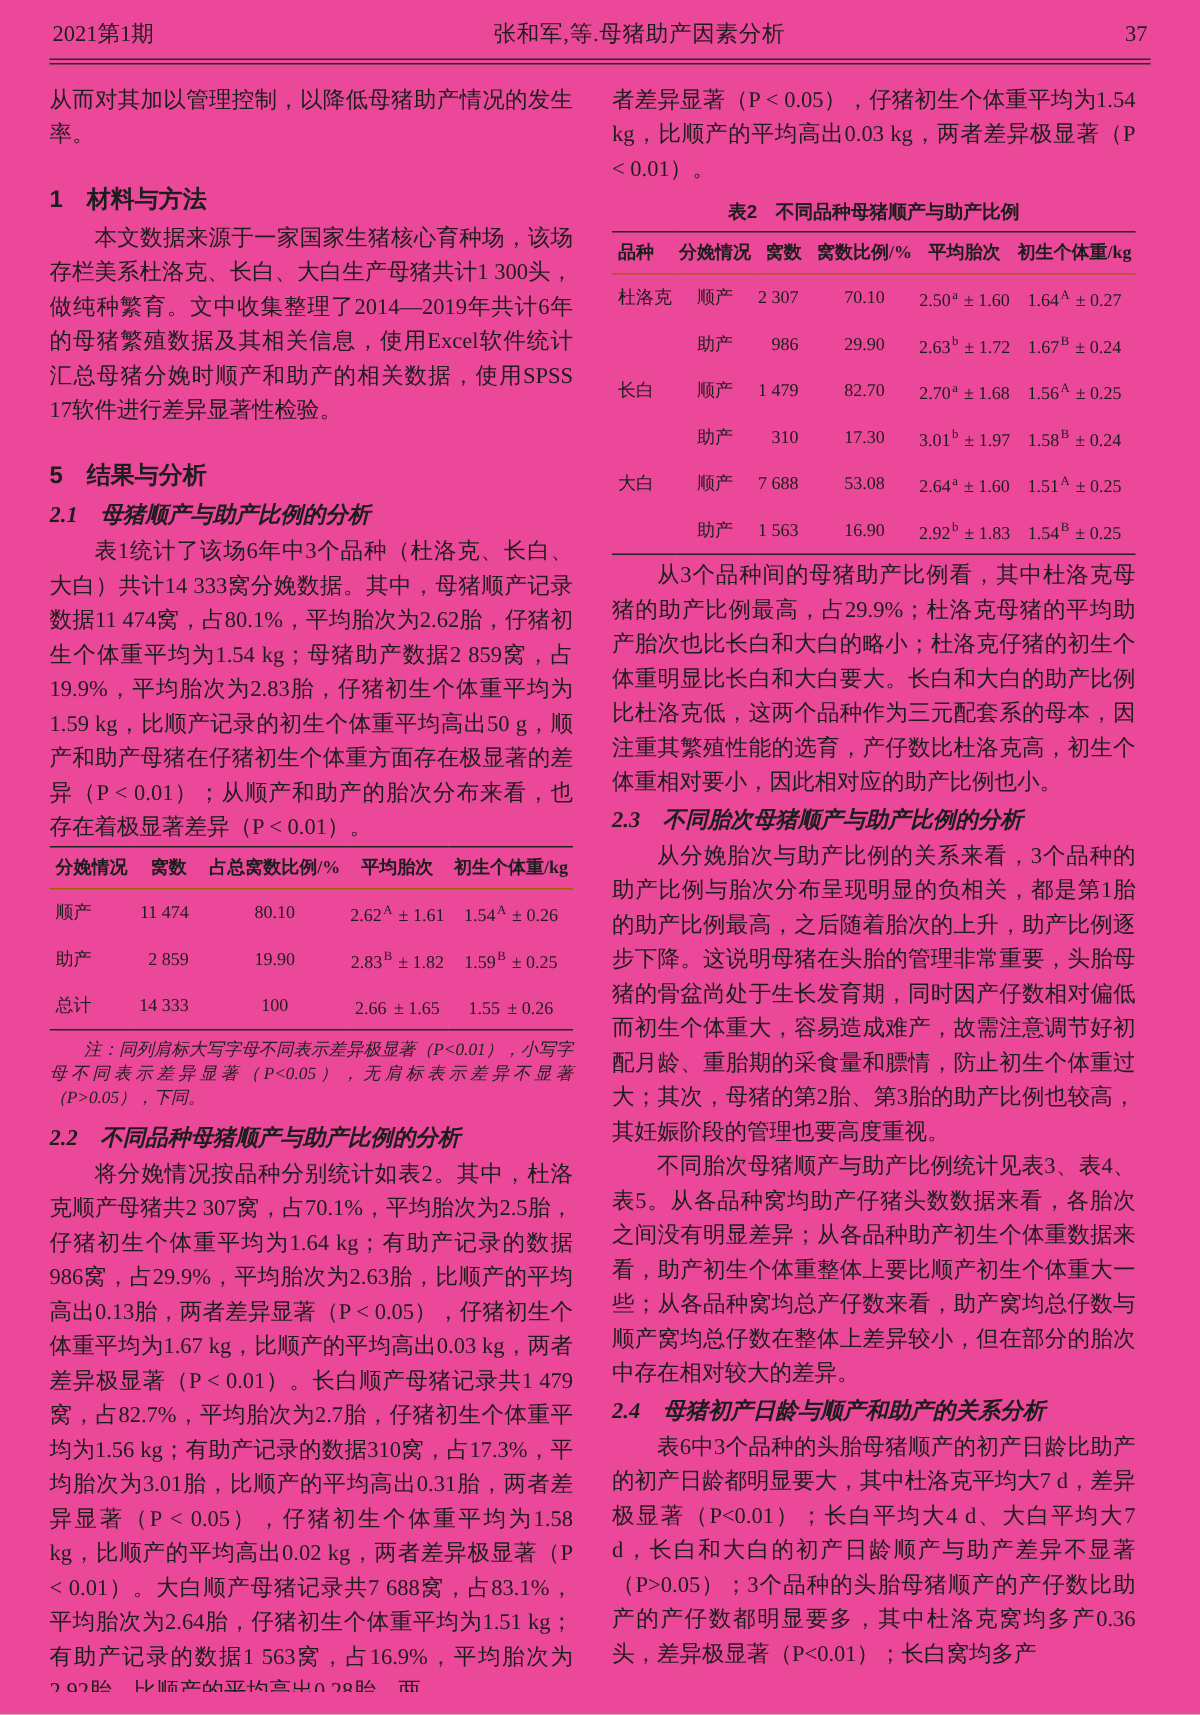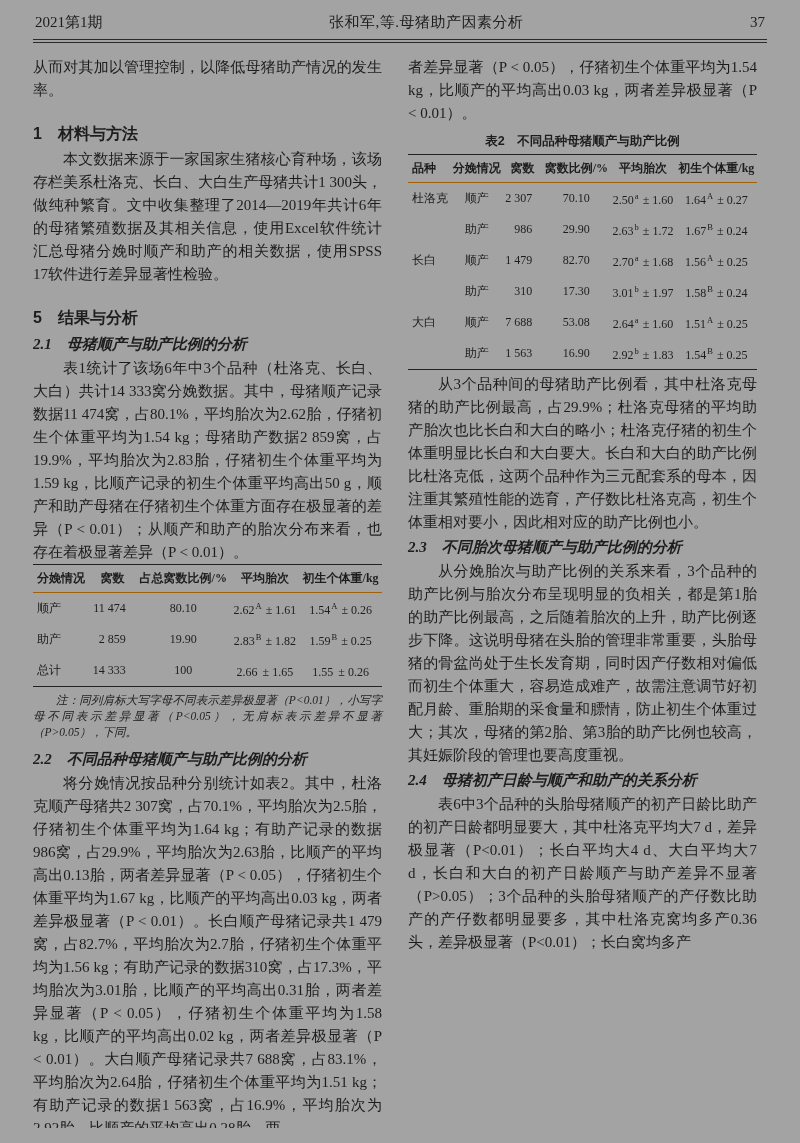--- a/index.html
+++ b/index.html
@@ -1,19 +1,19 @@
 <!DOCTYPE html>
 <html lang="zh"><head>
 <meta charset="utf-8">
 <style>
   * { margin:0; padding:0; box-sizing:border-box; }
   html,body { background:#e8e8e6; }
   .page {
     width:800px; height:1143px; margin:0 auto; overflow:hidden;
-    background:#a3a3a3; color:#1d1d1d;
+    background:#ec4899; color:#1d1d1d;
     font-family:"Liberation Serif","DejaVu Serif",serif;
     padding:10px 33px 0 33px; position:relative;
   }
   
   .pg-header {
     display:flex; justify-content:space-between; align-items:baseline;
     font-size:15px; padding:3px 2px 7px 2px;
     border-bottom:4px double #2a2a2a;
   }
   .pg-header .center { letter-spacing:.5px; }
@@ -179,18 +179,19 @@
             <td><span>2.92</span><sup>b</sup> <span>± 1.83</span></td>
             <td><span>1.54</span><sup>B</sup> <span>± 0.25</span></td>
           </tr>
         </tbody>
       </table>
       <div class="spacer-sm"></div>
 
       <p class="body-para">从3个品种间的母猪助产比例看，其中杜洛克母猪的助产比例最高，占29.9%；杜洛克母猪的平均助产胎次也比长白和大白的略小；杜洛克仔猪的初生个体重明显比长白和大白要大。长白和大白的助产比例比杜洛克低，这两个品种作为三元配套系的母本，因注重其繁殖性能的选育，产仔数比杜洛克高，初生个体重相对要小，因此相对应的助产比例也小。</p>
       <h3 class="subsection">2.3　不同胎次母猪顺产与助产比例的分析</h3>
       <p class="body-para">从分娩胎次与助产比例的关系来看，3个品种的助产比例与胎次分布呈现明显的负相关，都是第1胎的助产比例最高，之后随着胎次的上升，助产比例逐步下降。这说明母猪在头胎的管理非常重要，头胎母猪的骨盆尚处于生长发育期，同时因产仔数相对偏低而初生个体重大，容易造成难产，故需注意调节好初配月龄、重胎期的采食量和膘情，防止初生个体重过大；其次，母猪的第2胎、第3胎的助产比例也较高，其妊娠阶段的管理也要高度重视。</p>
+      <p class="body-para">不同胎次母猪顺产与助产比例统计见表3、表4、表5。从各品种窝均助产仔猪头数数据来看，各胎次之间没有明显差异；从各品种助产初生个体重数据来看，助产初生个体重整体上要比顺产初生个体重大一些；从各品种窝均总产仔数来看，助产窝均总仔数与顺产窝均总仔数在整体上差异较小，但在部分的胎次中存在相对较大的差异。</p>
       <h3 class="subsection">2.4　母猪初产日龄与顺产和助产的关系分析</h3>
       <p class="body-para">表6中3个品种的头胎母猪顺产的初产日龄比助产的初产日龄都明显要大，其中杜洛克平均大7 d，差异极显著（P&lt;0.01）；长白平均大4 d、大白平均大7 d，长白和大白的初产日龄顺产与助产差异不显著（P&gt;0.05）；3个品种的头胎母猪顺产的产仔数比助产的产仔数都明显要多，其中杜洛克窝均多产0.36头，差异极显著（P&lt;0.01）；长白窝均多产</p>
     </div>
 
   </div>
 </div>
 
 </body></html>

